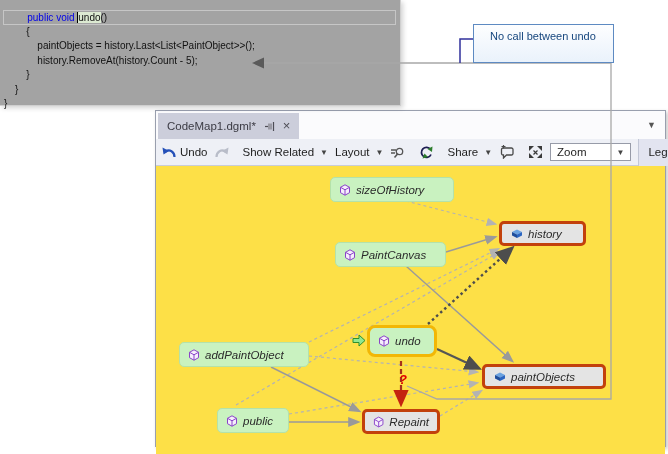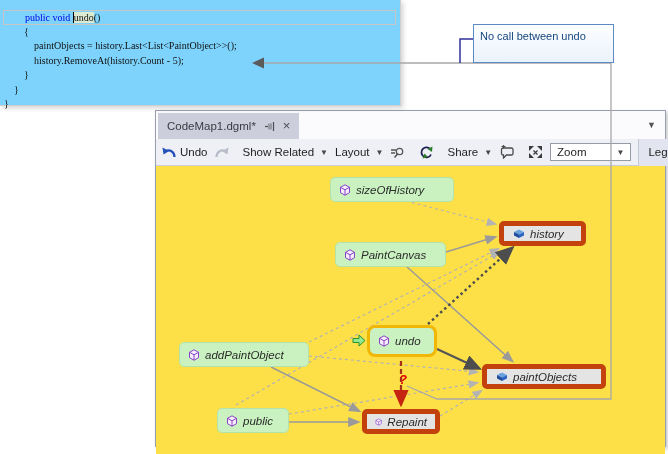--- a/index.html
+++ b/index.html
@@ -2,33 +2,33 @@
 <html><head>
 <meta charset="utf-8">
 <style>
   * { box-sizing: border-box; margin: 0; padding: 0; }
   html,body { width:668px; height:454px; background:#fff; overflow:hidden;
               font-family:"Liberation Sans", sans-serif; }
   .stage { position:relative; width:668px; height:454px; background:#fff; }
 
   
   .code-window { position:absolute; left:0; top:0; width:401px; height:106px;
-                 background:#7dd3fc; border-right:1px solid #cfcfcf; border-bottom:1px solid #cfcfcf;
+                 background:#a3a3a3; border-right:1px solid #cfcfcf; border-bottom:1px solid #cfcfcf;
                  box-shadow:2px 2px 5px rgba(0,0,0,.18); z-index:20;
-                 font-family:Liberation Serif, serif; font-size:10px; color:#111; }
+                 font-family:Liberation Sans, sans-serif; font-size:10px; color:#111; }
   .code-line { white-space:pre; height:14.5px; line-height:14.5px; padding-left:4px; }
   .code-line.cur { position:relative; margin-top:10px; border:1px solid #c6c6c6; width:393px; margin-left:3px; padding-left:1px; }
   .kw { color:#0000e8; }
   .hl { background:#dcead2; }
   .caret { display:inline-block; width:1px; height:11px; background:#000; vertical-align:-2px; }
 
   
   .callout { position:absolute; left:473px; top:24px; width:141px; height:39px; z-index:60;
              background:linear-gradient(#fdfeff,#eaf2fb); border:1px solid #5d8ac2;
-             color:#17477e; font-size:11px; line-height:14px; padding:4px 6px; }
+             color:#17477e; font-size:11px; line-height:14px; padding:4px 16px; }
 
   
   .map-window { position:absolute; left:155px; top:110px; width:511px; height:337px;
                 background:#fff; border:1px solid #999fae; box-shadow:2px 2px 4px rgba(0,0,0,.22); z-index:10; }
   .tab-strip { position:relative; height:28px; background:#fbfbfd; }
   .tab { position:absolute; left:2px; bottom:0; height:26px; background:#cccedb; color:#3b3b44;
          display:flex; align-items:center; gap:8px; padding:0 9px; font-size:11.5px; }
   .tab .ticon { display:flex; align-items:center; color:#4d4d55; }
   .tab-close { font-size:13px; line-height:10px; color:#4d4d55; }
   .tablist-caret { position:absolute; right:9px; top:9px; font-size:9px; color:#555; }
@@ -41,21 +41,21 @@
   .zoom-box { background:#fff; border:1px solid #979ba8; padding:2px 6px; display:flex; gap:28px; align-items:center; }
   .legend-btn { margin-left:auto; background:#e2e4f0; height:27px; display:flex; align-items:center;
                 padding:0 9px; border-left:1px solid #c2c7d6; }
 
   .canvas { position:relative; width:509px; height:342px; background:#fde047;font-style:italic; }
 
   
   .node { position:absolute; display:flex; align-items:center; gap:5px; padding:0 8px;
           height:25px; border-radius:5px; font-size:11.5px; color:#2b2b2b; }
   .node.green { background:#c9f2c0; border:1px solid #b4e2a9; }
-  .node.gray  { background:#e4e4e4; border:5px solid #c2410c; }
+  .node.gray  { background:#e4e4e4; border:3px solid #c2410c; }
   .node.selected { border:3px solid #f2b705; border-radius:8px; height:32px; }
   .qmark { position:absolute; left:243px; top:206px; color:#e00000; font-weight:bold; font-size:13px; z-index:5; }
   .edges { position:absolute; left:0; top:0; }
 
   .overlay { position:absolute; left:0; top:0; z-index:50; pointer-events:none; }
 </style>
 </head>
 <body>
 
 <div class="stage">

